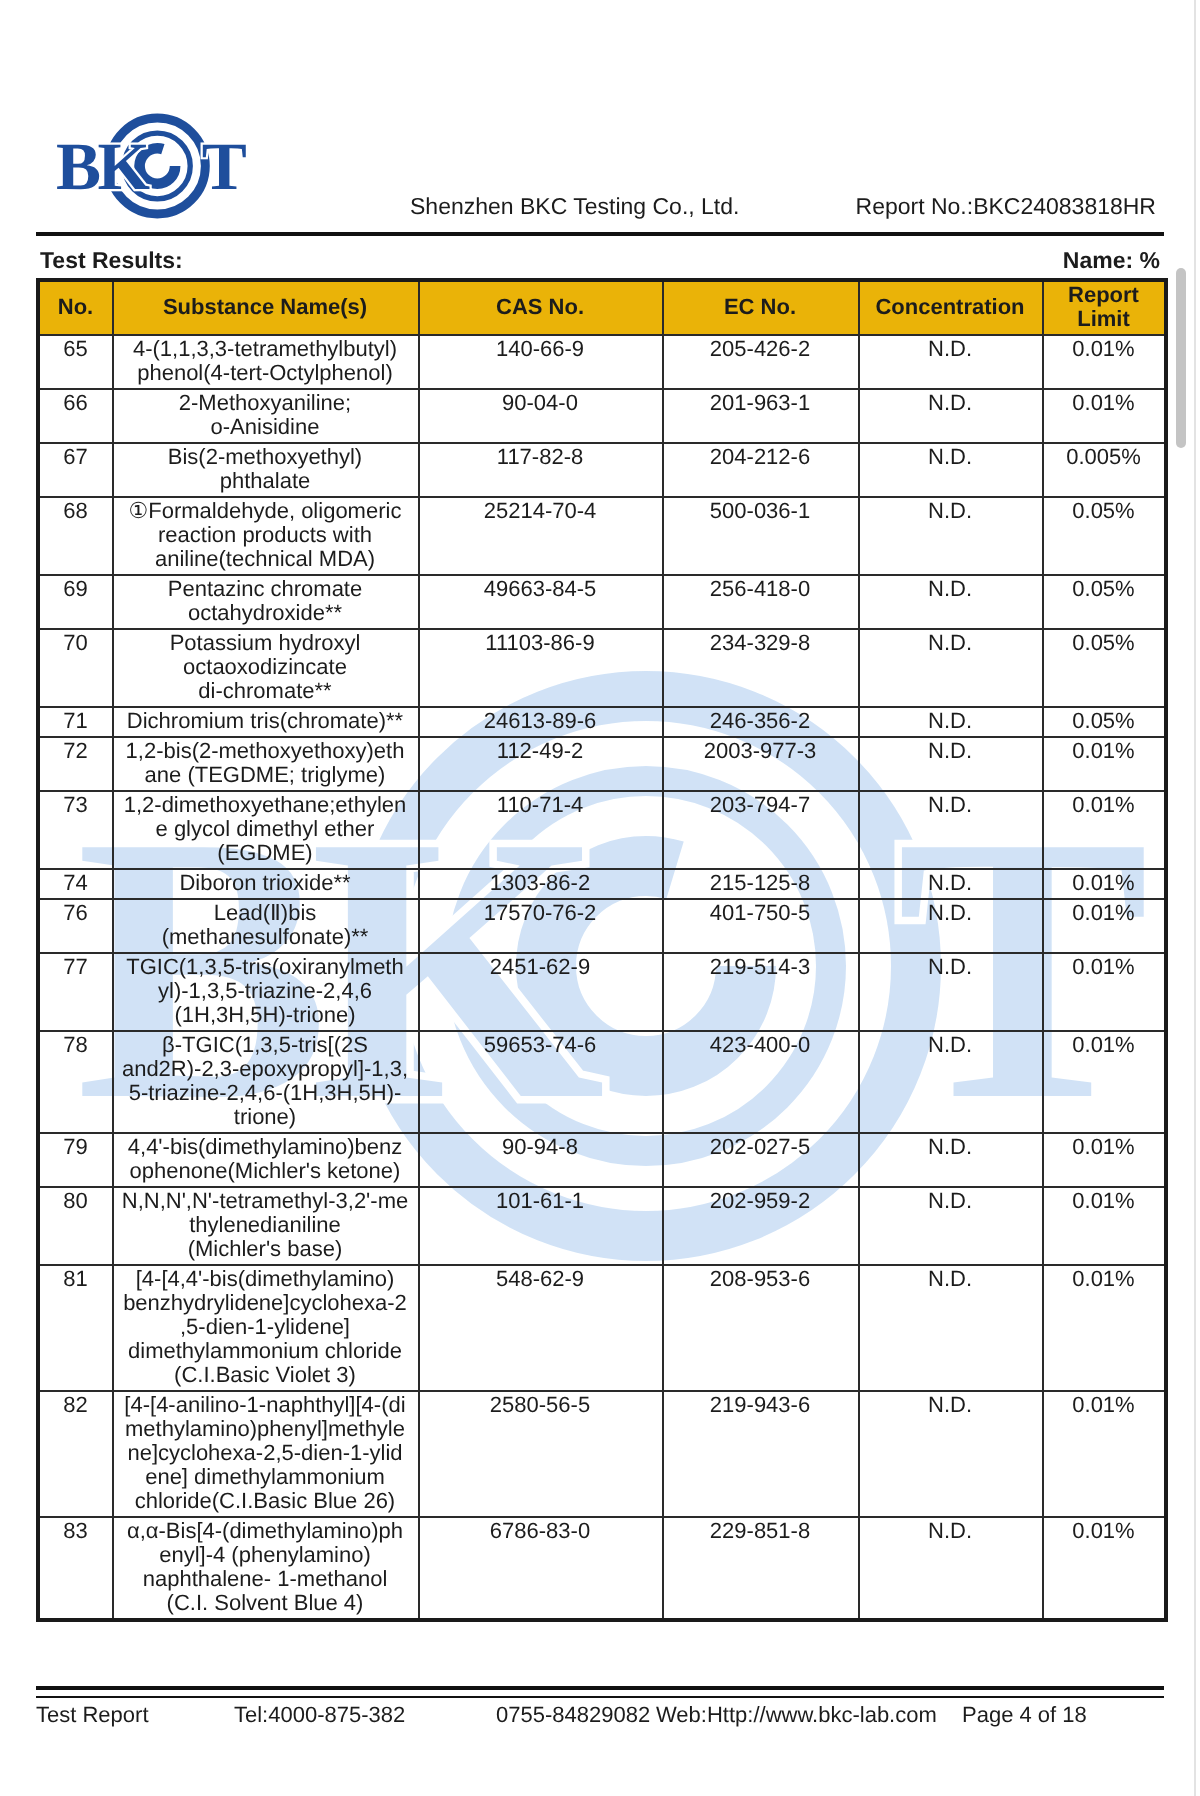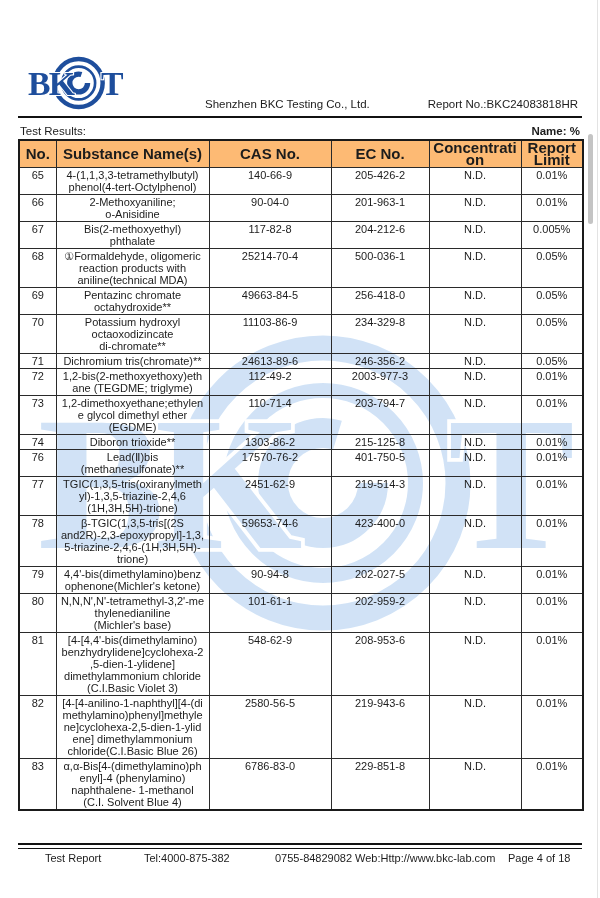--- a/index.html
+++ b/index.html
@@ -10,42 +10,42 @@
     color:#1c1c1c;
   }
   .page{position:absolute;inset:0;}
 
   
   .logo{position:absolute;left:28px;top:49px;width:96px;height:68px;}
   .company{position:absolute;left:205px;top:98px;font-size:11.5px;}
   .report-no{position:absolute;right:22px;top:98px;font-size:11.5px;}
   .header-rule{position:absolute;left:18px;top:116px;width:564px;height:0;border-top:2.5px solid #111;}
 
-  .results-title{position:absolute;left:20px;top:125px;font-size:11.5px;font-weight:normal;}
+  .results-title{position:absolute;left:20px;top:125px;font-size:11.5px;font-weight:bold;}
   .unit-label{position:absolute;right:20px;top:125px;font-size:11.5px;font-weight:bold;}
 
   
   .watermark{position:absolute;left:38px;top:318px;width:540px;height:330px;z-index:0;opacity:.85;}
 
   
   .table-wrap{position:absolute;left:18px;top:139px;z-index:1;}
   table{border-collapse:collapse;table-layout:fixed;width:564px;background:transparent;}
   th,td{
     border:1px solid #2a2a2a;
     font-size:11px;line-height:12px;
     text-align:center;padding:1px 2px;
     white-space:pre-line;word-wrap:break-word;
   }
   table{border:2px solid #1a1a1a;}
-  th{background:#fdba74;font-weight:bold;vertical-align:middle;font-size:15px;}
+  th{background:#eab308;font-weight:bold;vertical-align:middle;font-size:11px;}
   td{vertical-align:top;background:transparent;}
 
   
   .footer-rule{position:absolute;left:18px;top:843px;width:564px;height:3px;border-top:2px solid #111;border-bottom:1px solid #111;}
-  .footer-row{position:absolute;left:0;top:852px;width:507px;height:16px;font-size:11px;margin-left:27px;}
+  .footer-row{position:absolute;left:0;top:852px;width:507px;height:16px;font-size:11px;}
   .footer-row span{position:absolute;top:0;white-space:nowrap;}
   .f-doc{left:18px;}
   .f-tel{left:117px;}
   .f-phone{left:222px;padding-left:26px;}
   .f-web{left:328px;}
   .f-page{left:481px;}
 
   
   .scroll-edge{position:absolute;right:2px;top:0;width:1px;height:898px;background:#e3e3e3;}
   .scroll-thumb{position:absolute;right:7px;top:134px;width:5px;height:90px;background:#c4c4c4;border-radius:3px;}

